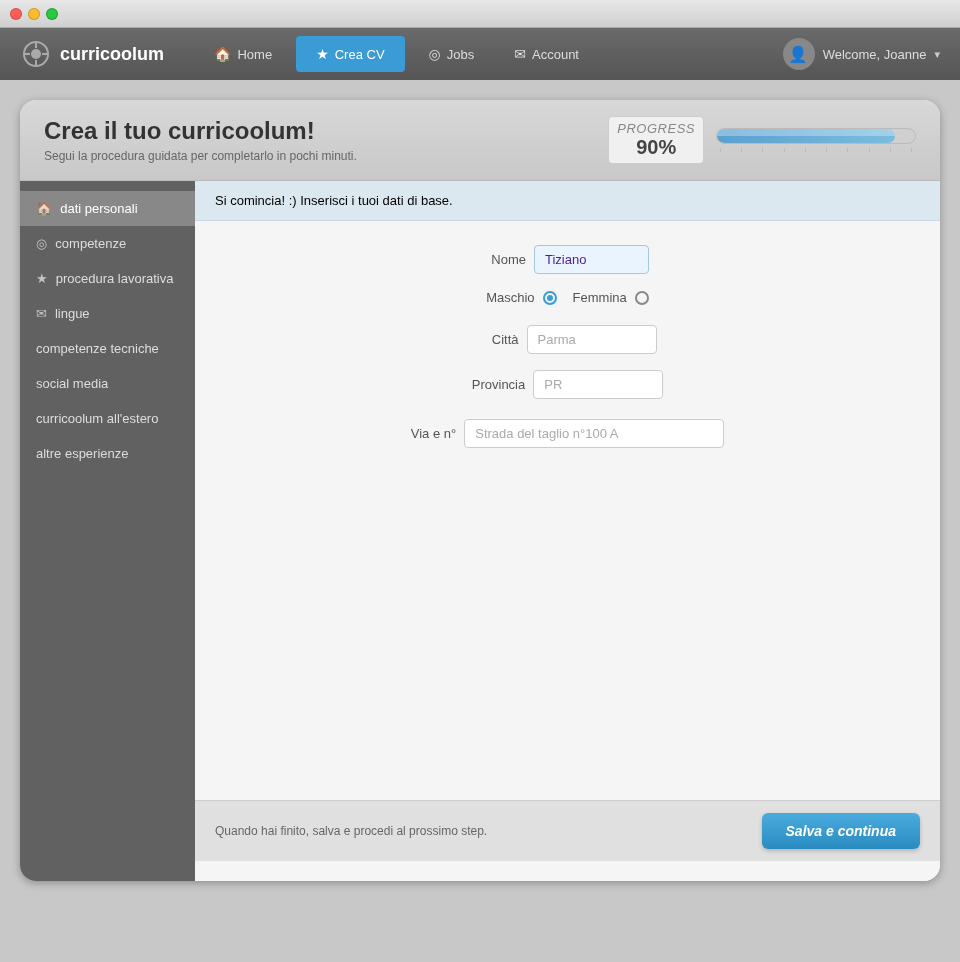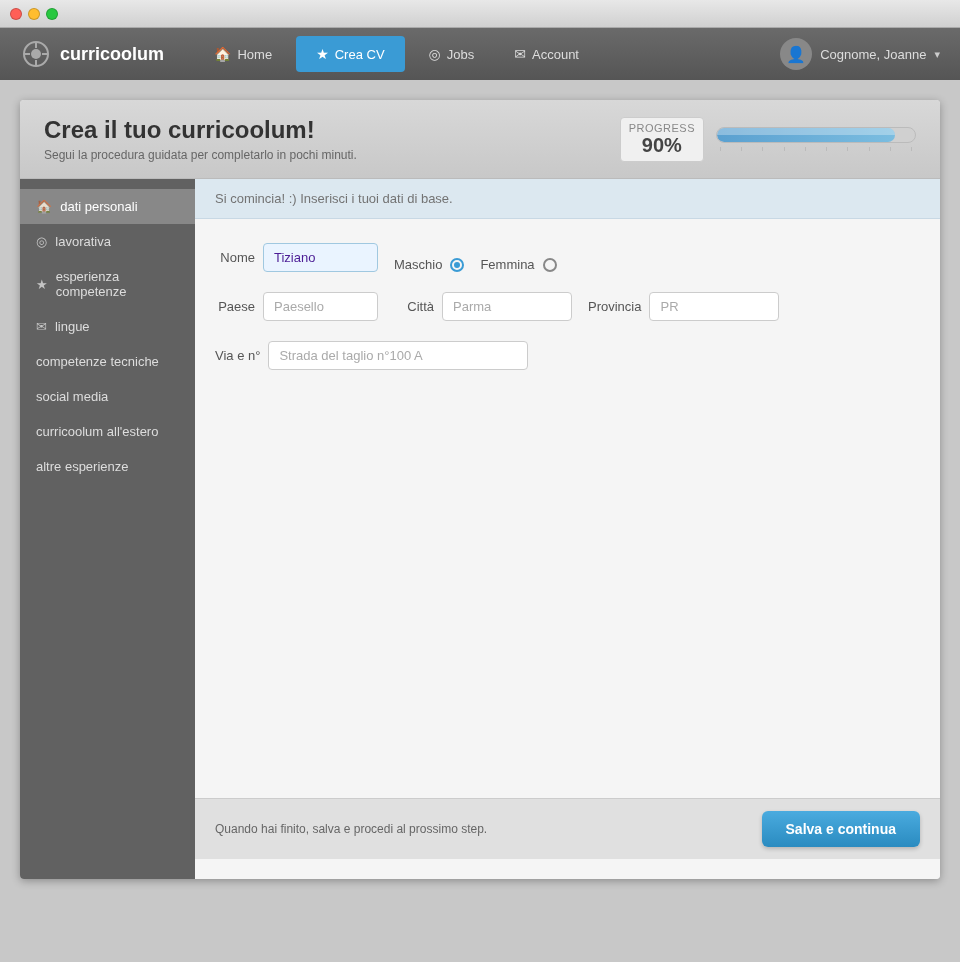--- a/index.html
+++ b/index.html
@@ -112,21 +112,21 @@
 
     
     .main-wrapper {
       background: #c8c8c8;
       padding: 20px;
       min-height: calc(962px - 80px);
     }
 
     .main-card {
       background: #e8e8e8;
-      border-radius: 4px;
+      border-radius: 16px;
       box-shadow: 0 2px 8px rgba(0,0,0,0.3);
       overflow: hidden;
     }
 
     
     .card-header {
       background: linear-gradient(to bottom, #d8d8d8, #c8c8c8);
       padding: 16px 24px;
       border-bottom: 1px solid #bbb;
       display: flex;
@@ -149,24 +149,25 @@
       gap: 12px;
     }
     .progress-label-box {
       background: #f0f0f0;
       border: 1px solid #ccc;
       border-radius: 4px;
       padding: 4px 8px;
       text-align: center;
     }
     .progress-label-text {
-      font-size: 11px;
+      font-size: 13px;
       color: #888;
       text-transform: uppercase;
       letter-spacing: 0.5px;
+      font-style: italic;
     }
     .progress-percent {
       font-size: 20px;
       font-weight: bold;
       color: #444;
     }
     .progress-bar-container {
       width: 200px;
       height: 16px;
       background: #d0d0d0;
@@ -228,31 +229,32 @@
     .form-area {
       flex: 1;
       padding: 0;
       background: #f5f5f5;
     }
     .form-intro {
       background: #dce8f0;
       padding: 12px 20px;
       border-bottom: 1px solid #c8d8e4;
       font-size: 13px;
-      color: #737373;
+      color: #000000;
     }
     .form-body {
       padding: 24px 20px;
       flex: 1;
     }
     .form-row {
       display: flex;
-      align-items: flex-end;
+      align-items: center;
       gap: 16px;
       margin-bottom: 20px;
+      flex-direction: column;
     }
     .form-group {
       display: flex;
       align-items: center;
       gap: 8px;
     }
     .form-label {
       font-size: 13px;
       color: #555;
       white-space: nowrap;
@@ -306,20 +308,21 @@
     .btn-primary {
       background: linear-gradient(to bottom, #4aabdf, #2a8bc0);
       color: #fff;
       border: none;
       border-radius: 6px;
       padding: 10px 24px;
       font-size: 14px;
       font-weight: bold;
       cursor: pointer;
       box-shadow: 0 2px 4px rgba(0,0,0,0.2);
+      font-style: italic;
     }
 
     .form-content-wrapper {
       display: flex;
       flex-direction: column;
       min-height: 680px;
       justify-content: space-between;
     }
   </style>
 </head>
@@ -360,21 +363,21 @@
       <span class="nav-icon">◎</span>
       <span>Jobs</span>
     </div>
     <div class="nav-item">
       <span class="nav-icon">✉</span>
       <span>Account</span>
     </div>
   </div>
   <div class="nav-right">
     <div class="avatar">👤</div>
-    <span class="welcome-text">Cognome, Joanne</span>
+    <span class="welcome-text">Welcome, Joanne</span>
     <span class="dropdown-arrow">▾</span>
   </div>
 </div>
 
 <div class="main-wrapper">
   <div class="main-card">
 
     <div class="card-header">
       <div>
         <div class="card-title">Crea il tuo curricoolum!</div>
@@ -407,25 +410,25 @@
 
     <div class="content-area">
 
       <div class="sidebar">
         <div class="sidebar-item active">
           <span class="sidebar-icon">🏠</span>
           <span>dati personali</span>
         </div>
         <div class="sidebar-item">
           <span class="sidebar-icon">◎</span>
-          <span>lavorativa</span>
+          <span>competenze</span>
         </div>
         <div class="sidebar-item">
           <span class="sidebar-icon">★</span>
-          <span>esperienza competenze</span>
+          <span>procedura lavorativa</span>
         </div>
         <div class="sidebar-item">
           <span class="sidebar-icon">✉</span>
           <span>lingue</span>
         </div>
         <div class="sidebar-item">
           <span>competenze tecniche</span>
         </div>
         <div class="sidebar-item">
           <span>social media</span>
@@ -452,24 +455,20 @@
                 <div class="form-group">
                   <label class="form-label" style="min-width:auto; text-align:left;">Maschio</label>
                   <div class="radio-circle checked"></div>
                   <label class="form-label" style="min-width:auto; text-align:left; margin-left:8px;">Femmina</label>
                   <div class="radio-circle"></div>
                 </div>
               </div>
 
               <div class="form-row">
                 <div class="form-group">
-                  <label class="form-label">Paese</label>
-                  <input type="text" class="form-input" style="width: 115px;" placeholder="Paesello">
-                </div>
-                <div class="form-group">
                   <label class="form-label">Città</label>
                   <input type="text" class="form-input" style="width: 130px;" placeholder="Parma">
                 </div>
                 <div class="form-group">
                   <label class="form-label">Provincia</label>
                   <input type="text" class="form-input" style="width: 130px;" placeholder="PR">
                 </div>
               </div>
 
               <div class="form-row">

